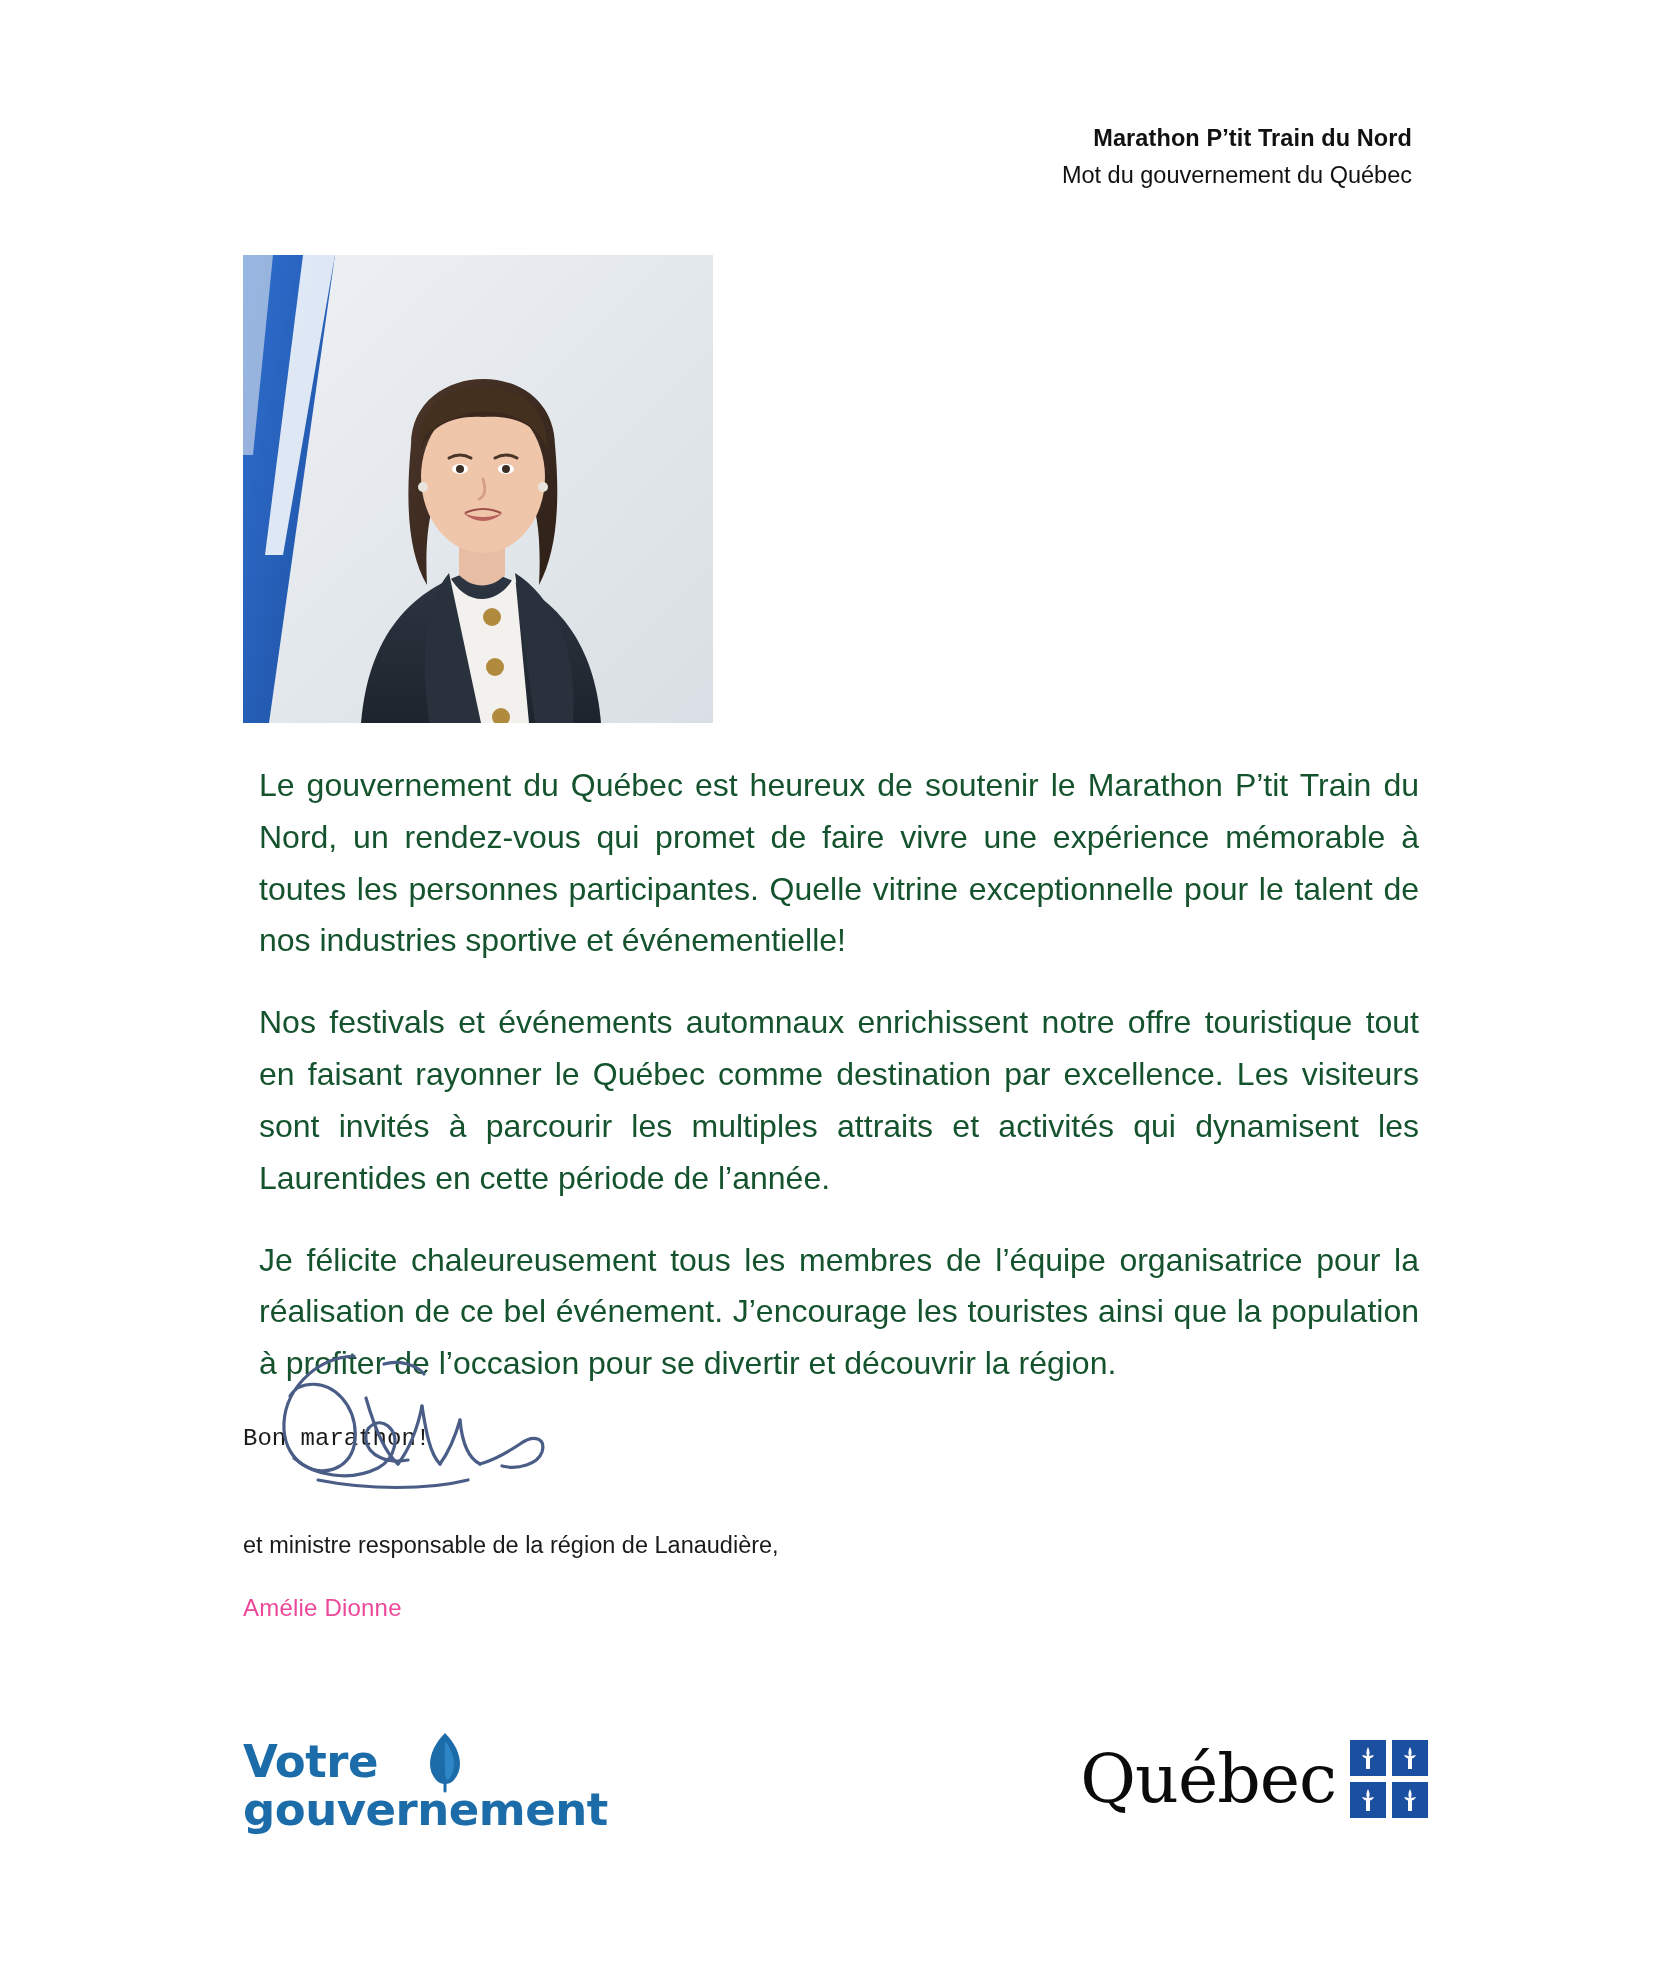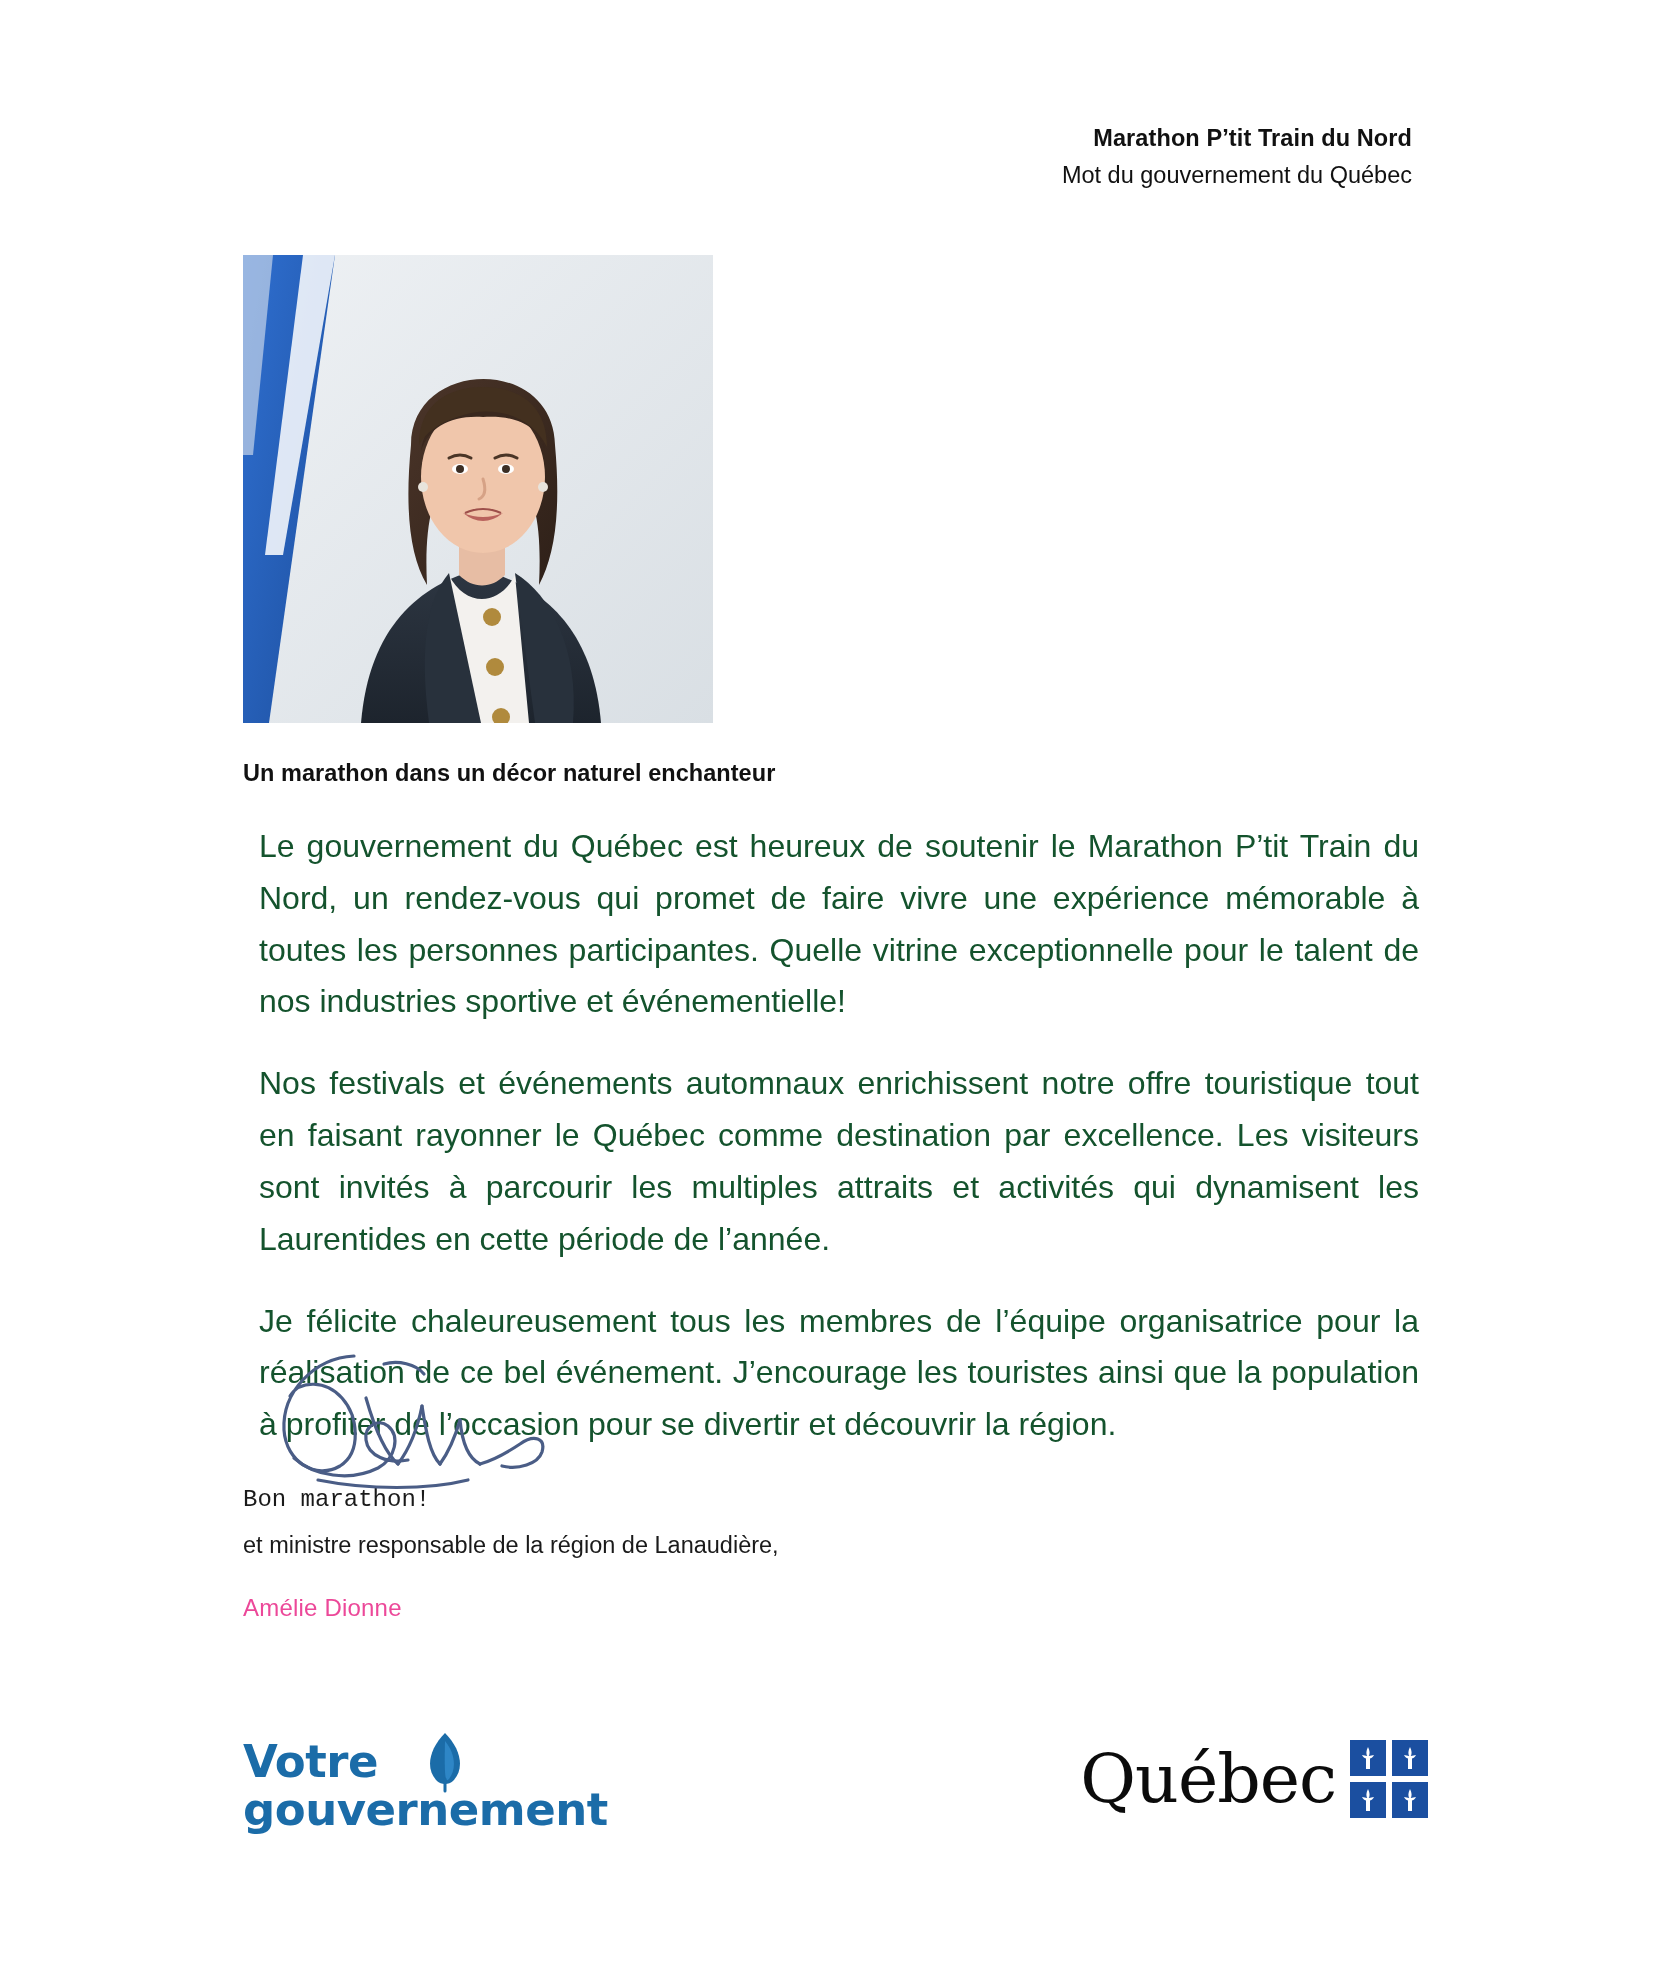--- a/index.html
+++ b/index.html
@@ -245,21 +245,20 @@
       <path d="M240 224 Q245 240 236 244" stroke="#d6a286" stroke-width="3" fill="none" stroke-linecap="round"></path>
       <path d="M220 258 Q240 274 260 258 Q240 266 220 258 Z" fill="#b9625c"></path>
       <path d="M222 258 Q240 250 258 258" stroke="#9d4f4a" stroke-width="2" fill="none"></path>
 
       <circle cx="180" cy="232" r="5" fill="#e8e4dc"></circle>
       <circle cx="300" cy="232" r="5" fill="#e8e4dc"></circle>
     </svg>
   </div>
 
   <div class="content">
-    <div class="lede">Un marathon dans un décor naturel enchanteur</div>
     <p class="para">Le gouvernement du Québec est heureux de soutenir le Marathon P’tit Train du Nord, un rendez-vous qui promet de faire vivre une expérience mémorable à toutes les personnes participantes. Quelle vitrine exceptionnelle pour le talent de nos industries sportive et événementielle!</p>
     <p class="para">Nos festivals et événements automnaux enrichissent notre offre touristique tout en faisant rayonner le Québec comme destination par excellence. Les visiteurs sont invités à parcourir les multiples attraits et activités qui dynamisent les Laurentides en cette période de l’année.</p>
     <p class="para">Je félicite chaleureusement tous les membres de l’équipe organisatrice pour la réalisation de ce bel événement. J’encourage les touristes ainsi que la population à profiter de l’occasion pour se divertir et découvrir la région.</p>
     <p class="bon">Bon marathon!</p>
   </div>
 
   <div class="signature">
     <svg width="400" height="160" viewBox="0 0 400 160" xmlns="http://www.w3.org/2000/svg">
       <g fill="none" stroke="#4a5d86" stroke-width="3.2" stroke-linecap="round" stroke-linejoin="round">
         <path d="M96 16 C56 18 24 52 26 90 C28 122 58 140 82 126 C104 112 100 76 84 58 C68 40 42 40 32 56"></path>

